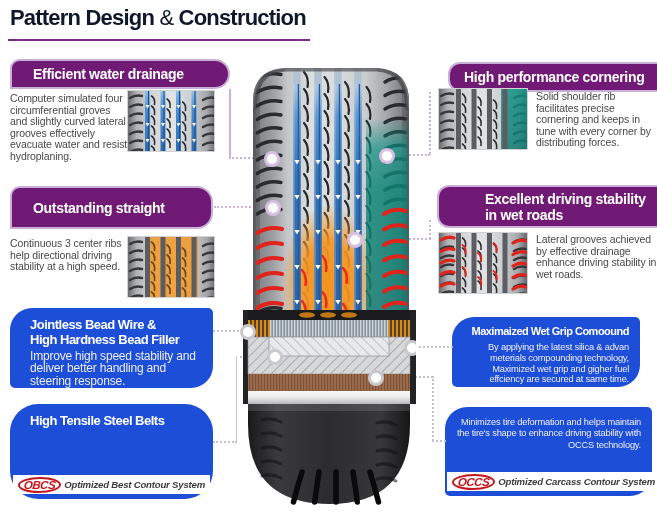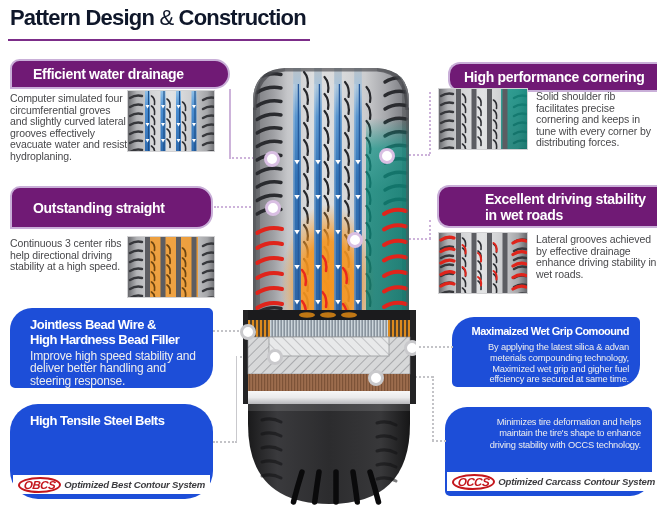--- a/index.html
+++ b/index.html
@@ -343,21 +343,21 @@
     <rect x="63.5" y="0" width="5" height="60" fill="#5c5d62"></rect>
   </svg>
 <div class="abs body-text" style="left:536px;top:234px;width:122px;">Lateral grooves achieved by effective drainage enhance driving stability in wet roads.</div>
 
 <div class="abs gbox gright" style="left:452px;top:317px;width:188px;height:70px;">
   <div class="gtitle" style="white-space:nowrap;font-size:11px;">Maximaized Wet Grip Comoound</div>
   <div class="gbody" style="font-size:9.3px;line-height:10.8px;">By applying the latest silica &amp; advan meterials compounding technology, Maximized wet grip and gigher fuel effciency are secured at same time.</div>
 </div>
 
 <div class="abs gbox gright" style="left:445px;top:407px;width:207px;height:89px;">
-  <div class="gbody" style="font-size:9.3px;line-height:11.4px;margin-left:36px;">Minimizes tire deformation and helps maintain the tire's shape to enhance driving stability with OCCS technology.</div>
+  <div class="gbody" style="font-size:9.3px;line-height:11.4px;">Minimizes tire deformation and helps maintain the tire's shape to enhance driving stability with OCCS technology.</div>
   <div class="logo-strip" style="left:2px;bottom:5px;">
     <span class="logo-abbr">OCCS</span>
     <span class="logo-text">Optimized Carcass Contour System</span>
   </div>
 </div>
 
 <div class="abs solid-v" style="left:229px;top:89px;height:69px;"></div>
 <div class="abs dotted-h" style="left:229px;top:157px;width:37px;"></div>
 <div class="abs dotted-h" style="left:214px;top:206px;width:52px;"></div>
 <div class="abs dotted-v" style="left:429px;top:92px;height:62px;"></div>

